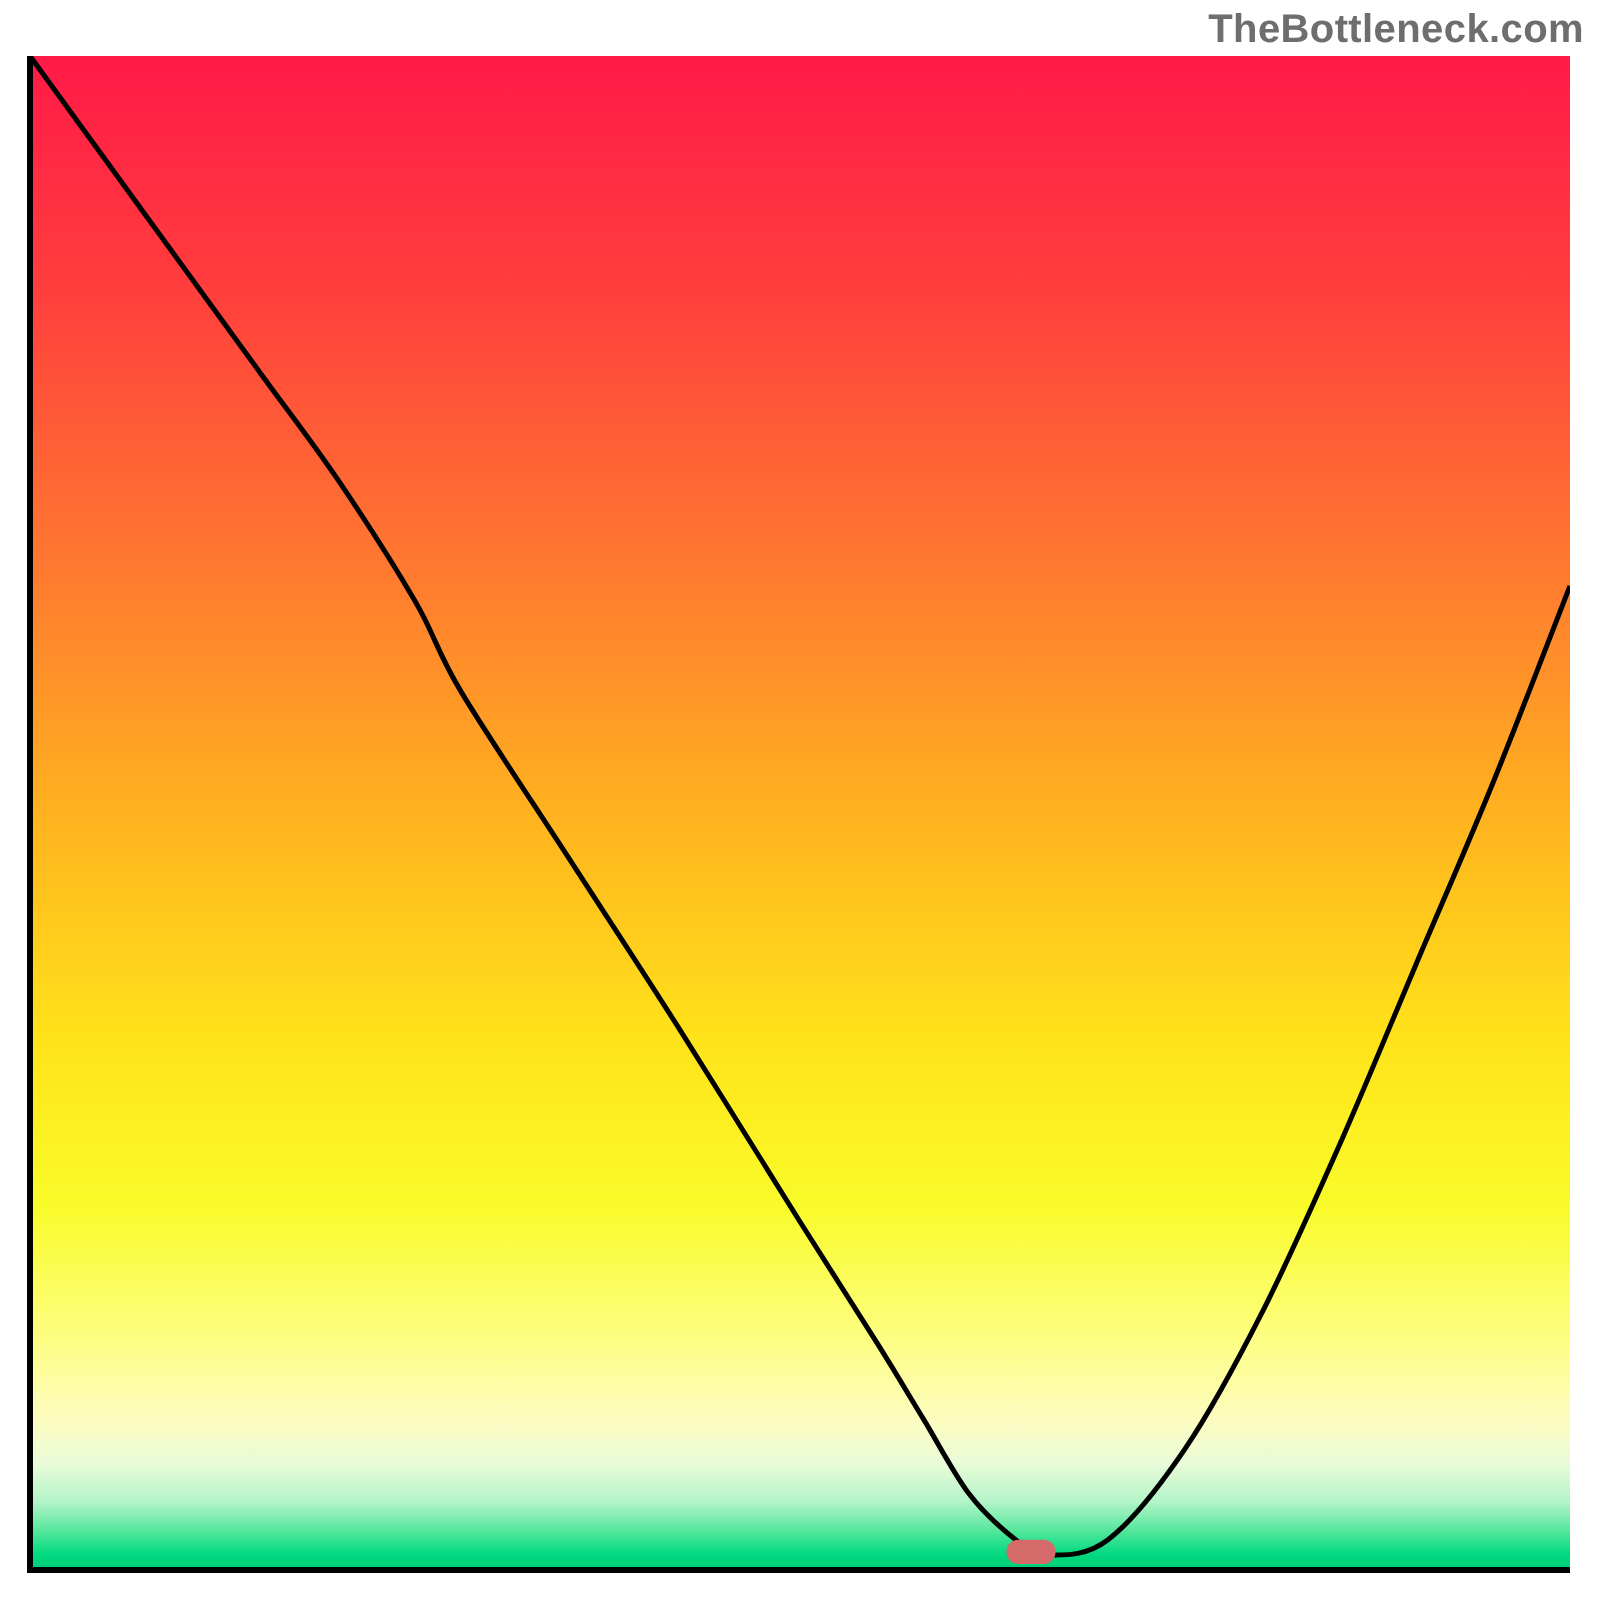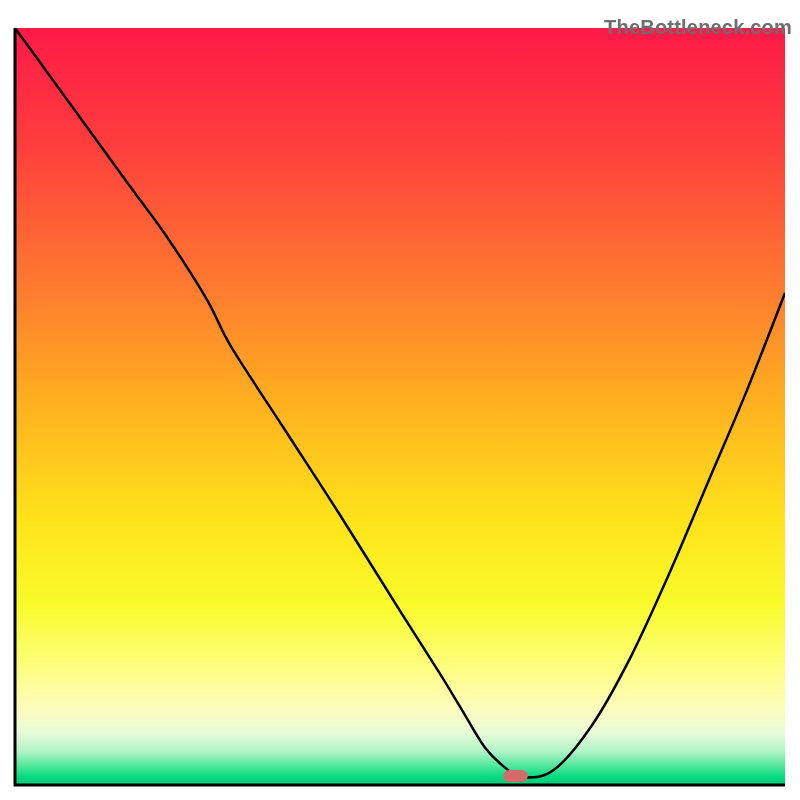--- a/index.html
+++ b/index.html
@@ -11,21 +11,21 @@
     background: #fff;
     font-family: Arial, Helvetica, sans-serif;
   }
   .chart-container {
     position: relative;
     width: 800px;
     height: 800px;
   }
   .watermark {
     position: absolute;
-    top: 16px;
+    top: 4px;
     right: 8px;
     font-size: 20px;
     font-weight: 600;
     color: #6e6e6e;
     letter-spacing: 0.2px;
     z-index: 10;
   }
   svg.plot {
     position: absolute;
     left: 0;

